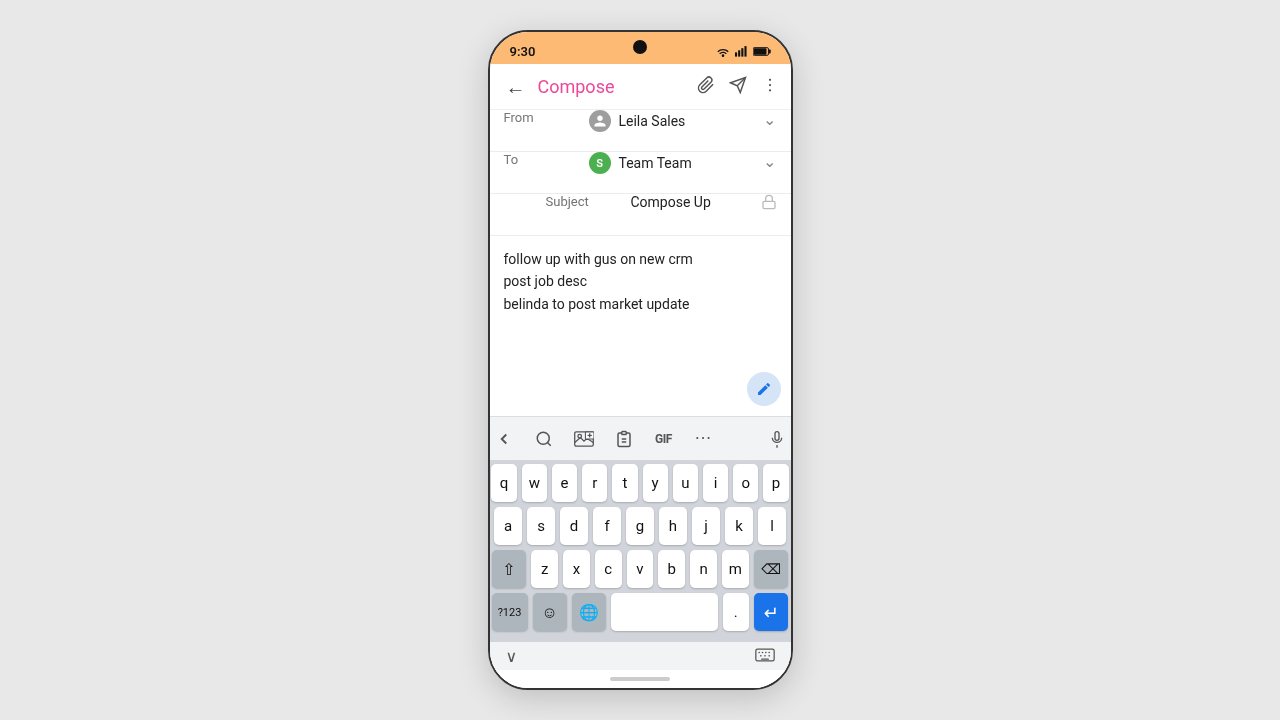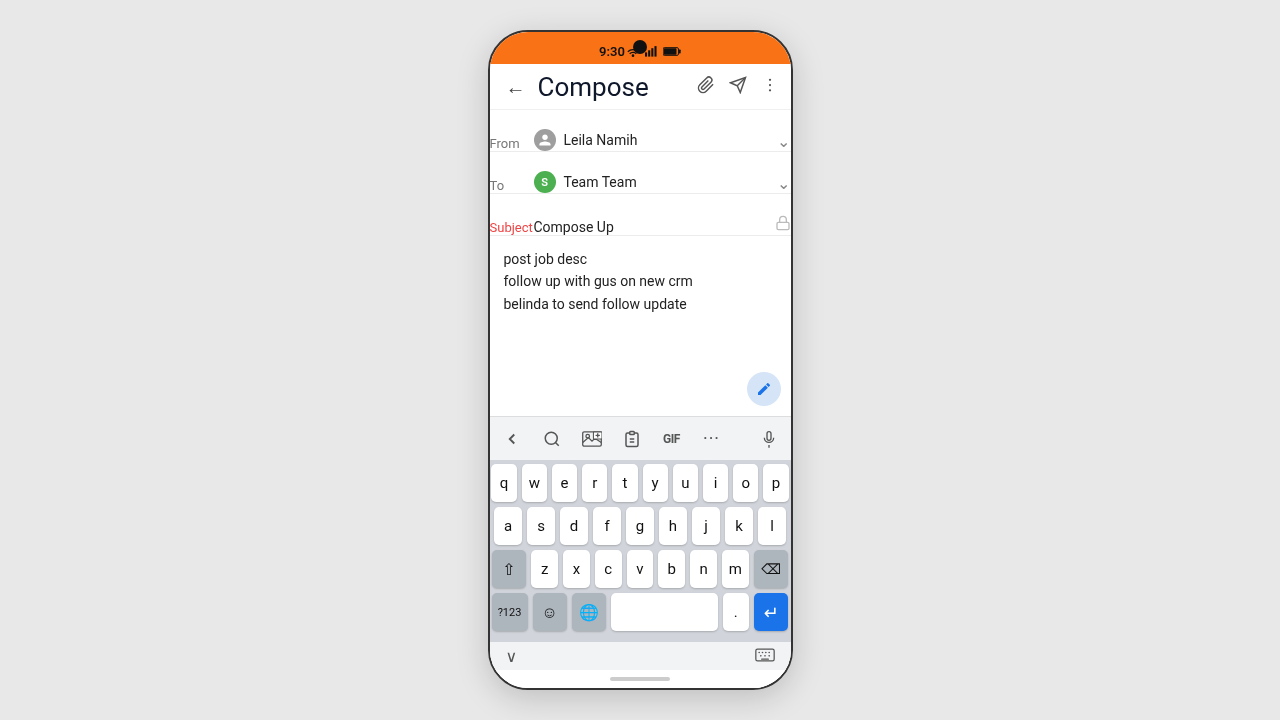--- a/index.html
+++ b/index.html
@@ -22,24 +22,24 @@
       overflow: hidden;
       position: relative;
       box-shadow: 0 8px 32px rgba(0,0,0,0.18);
       display: flex;
       flex-direction: column;
     }
 
     
     .status-bar {
       display: flex;
-      justify-content: center;
+      justify-content: space-between;
       align-items: center;
       padding: 10px 20px 4px 20px;
-      background: #f97316;
+      background: #fdba74;
       height: 32px;
     }
     .status-time {
       font-size: 13px;
       font-weight: 600;
       color: #111;
     }
     .status-icons {
       display: flex;
       align-items: center;
@@ -66,23 +66,23 @@
       border-bottom: 1px solid #f0f0f0;
     }
     .back-btn {
       font-size: 20px;
       color: #444;
       cursor: pointer;
       padding: 4px;
       margin-right: 8px;
     }
     .header-title {
-      font-size: 26px;
+      font-size: 18px;
       font-weight: 400;
-      color: #0f172a;
+      color: #ec4899;
       flex: 1;
     }
     .header-actions {
       display: flex;
       gap: 14px;
       align-items: center;
     }
     .header-icon {
       font-size: 18px;
       color: #555;
@@ -93,24 +93,25 @@
     .compose-body {
       flex: 1;
       background: #fff;
       display: flex;
       flex-direction: column;
       overflow: hidden;
     }
 
     .field-row {
       display: flex;
-      align-items: flex-end;
-      padding: 0 0;
+      align-items: flex-start;
+      padding: 0 14px;
       min-height: 42px;
       border-bottom: 1px solid #ececec;
+      gap: 41px;
     }
     .field-label {
       font-size: 13px;
       color: #777;
       width: 44px;
       flex-shrink: 0;
     }
     .field-value {
       flex: 1;
       display: flex;
@@ -142,21 +143,22 @@
       font-size: 16px;
       color: #888;
       margin-left: auto;
     }
     .lock-icon {
       font-size: 16px;
       color: #bbb;
       margin-left: auto;
     }
     .subject-label {
-      color: #ef4444;
+      color: #737373;
+      margin-left: 42px;
     }
 
     
     .email-content {
       flex: 1;
       padding: 12px 14px;
       font-size: 14px;
       color: #222;
       line-height: 1.6;
       position: relative;
@@ -180,21 +182,21 @@
       cursor: pointer;
       font-size: 16px;
       color: #1a73e8;
     }
 
     
     .keyboard-toolbar {
       display: flex;
       align-items: center;
       background: #f1f3f4;
-      padding: 6px 8px;
+      padding: 6px 0;
       gap: 12px;
       border-top: 1px solid #ddd;
       height: 44px;
     }
     .toolbar-btn {
       font-size: 18px;
       color: #555;
       cursor: pointer;
       display: flex;
       align-items: center;
@@ -375,21 +377,21 @@
   <div class="compose-body">
 
     <div class="field-row">
       <span class="field-label">From</span>
       <div class="field-value">
         <div class="avatar-circle avatar-leila">
           <svg width="14" height="14" viewBox="0 0 24 24" fill="#fff">
             <path d="M12 12c2.7 0 4.8-2.1 4.8-4.8S14.7 2.4 12 2.4 7.2 4.5 7.2 7.2 9.3 12 12 12zm0 2.4c-3.2 0-9.6 1.6-9.6 4.8v2.4h19.2v-2.4c0-3.2-6.4-4.8-9.6-4.8z"></path>
           </svg>
         </div>
-        <span>Leila Namih</span>
+        <span>Leila Sales</span>
       </div>
       <span class="chevron-icon">⌄</span>
     </div>
 
     <div class="field-row">
       <span class="field-label">To</span>
       <div class="field-value">
         <div class="avatar-circle avatar-sales">
           <span>S</span>
         </div>
@@ -405,23 +407,23 @@
       </div>
       <span class="lock-icon">
         <svg width="16" height="16" viewBox="0 0 24 24" fill="none" stroke="#bbb" stroke-width="2">
           <rect x="3" y="11" width="18" height="11" rx="2" ry="2"></rect>
           <path d="M7 11V7a5 5 0 0 1 10 0v4"></path>
         </svg>
       </span>
     </div>
 
     <div class="email-content">
+      <p>follow up with gus on new crm</p>
       <p>post job desc</p>
-      <p>follow up with gus on new crm</p>
-      <p>belinda to send follow update</p>
+      <p>belinda to post market update</p>
 
       <div class="smart-compose-btn">
         <svg width="16" height="16" viewBox="0 0 24 24" fill="#1a73e8">
           <path d="M3 17.25V21h3.75L17.81 9.94l-3.75-3.75L3 17.25zM20.71 7.04a1 1 0 0 0 0-1.41l-2.34-2.34a1 1 0 0 0-1.41 0l-1.83 1.83 3.75 3.75 1.83-1.83z"></path>
         </svg>
       </div>
     </div>
 
     <div class="keyboard-toolbar">
       <div class="toolbar-btn">

